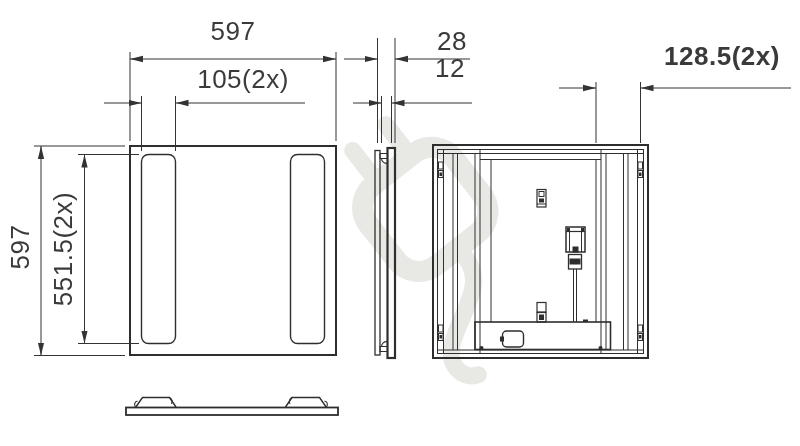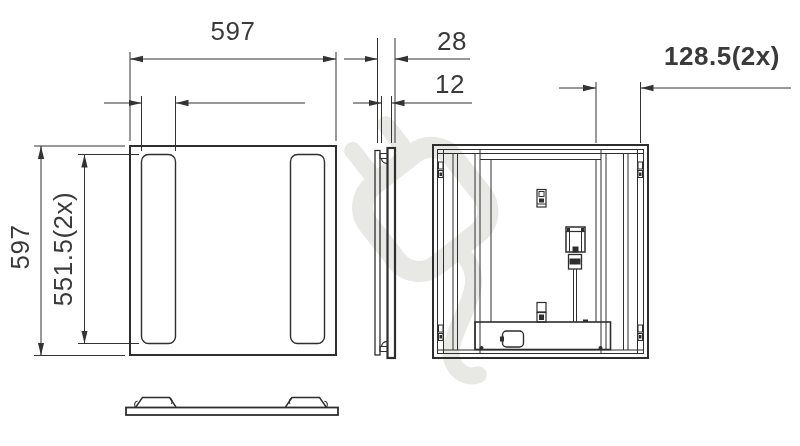--- a/index.html
+++ b/index.html
@@ -169,19 +169,20 @@
     <path d="M135.5,407.5 L142.5,397.5 L169.5,397.5 L176,407" stroke-width="1.4"></path>
     <path d="M135.5,407.5 q-2.5,-5 2,-6.5" stroke-width="1.1"></path>
     <path d="M169.5,397.5 q4,2.5 2,6.5" stroke-width="1.1"></path>
     <path d="M285.5,407 L292,397.5 L319.5,397.5 L326.5,407.5" stroke-width="1.4"></path>
     <path d="M326.5,407.5 q2.5,-5 -2,-6.5" stroke-width="1.1"></path>
     <path d="M292,397.5 q-4,2.5 -2,6.5" stroke-width="1.1"></path>
   </g>
 </svg>
 
 <div class="dim-label" style="left:233px;top:31px;">597</div>
+<div class="dim-label" style="left:243px;top:79px;">105(2x)</div>
 <div class="dim-label vert" style="left:20px;top:247px;">597</div>
 <div class="dim-label vert" style="left:63px;top:249px;">551.5(2x)</div>
 <div class="dim-label" style="left:452px;top:41px;">28</div>
-<div class="dim-label" style="left:450px;top:84px;">12</div>
+<div class="dim-label" style="left:450px;top:68px;">12</div>
 <div class="dim-label" style="left:722px;top:56px;font-weight:bold;">128.5(2x)</div>
 
 </div>
 
 </body></html>

